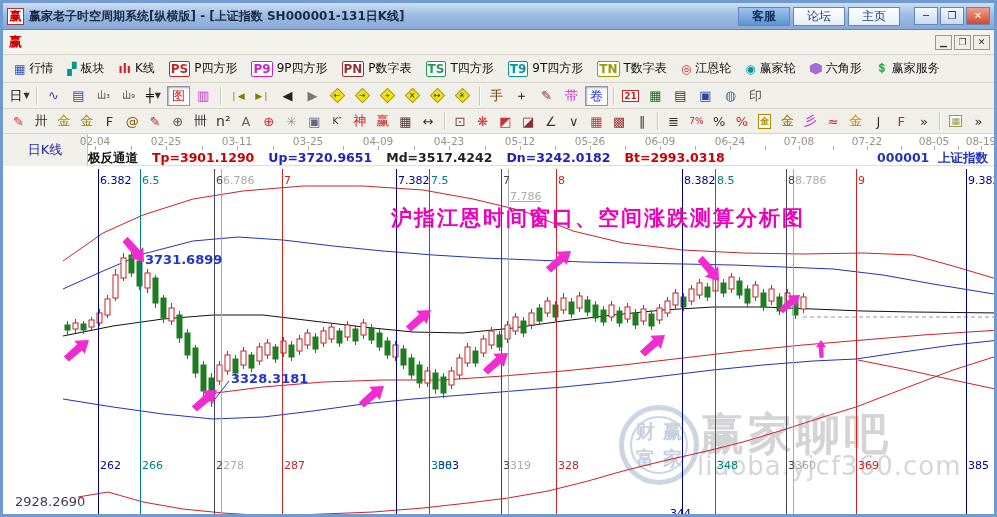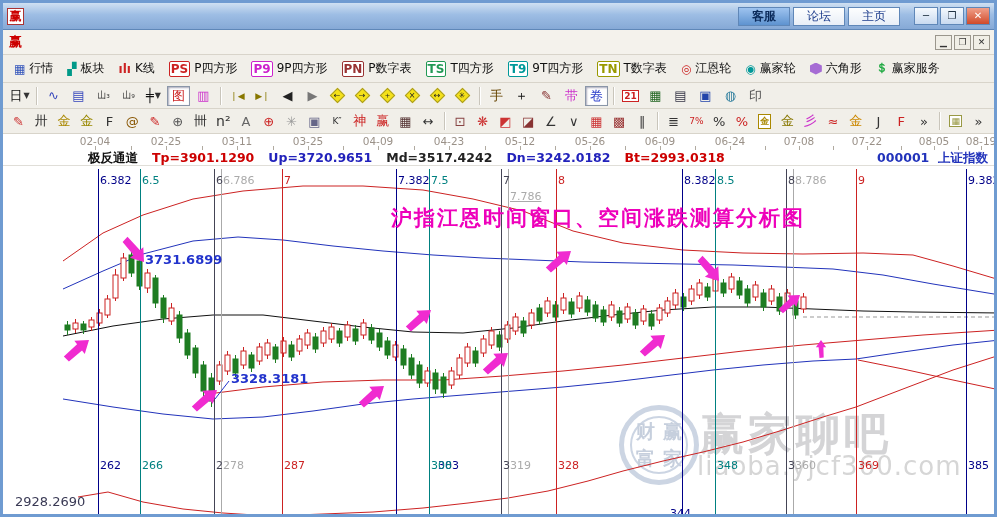--- a/index.html
+++ b/index.html
@@ -60,20 +60,21 @@
   .wm-logo{position:absolute;width:80px;height:80px;border:5px solid #ccd5e3;border-radius:50%;display:flex;align-items:center;justify-content:center;}
   .wm-logo .inner{width:58px;height:58px;border:2px solid #ccd5e3;border-radius:50%;display:grid;grid-template-columns:1fr 1fr;place-items:center;color:#c6cfdd;font-size:19px;font-weight:bold;line-height:1;}
 </style>
 </head>
 <body>
 
 <div class="win">
 
   <div class="titlebar">
     <div class="app-icon">赢</div>
+    <div class="title-text">赢家老子时空周期系统[纵横版] - [上证指数  SH000001-131日K线]</div>
     <div class="tb-btns">
         <div class="hdr-btn blue">客服</div>
         <div class="hdr-btn">论坛</div>
         <div class="hdr-btn">主页</div>
       </div>
     <div class="winctl">
         <div class="wbtn">─</div>
         <div class="wbtn">❐</div>
         <div class="wbtn close">✕</div>
       </div>
@@ -375,20 +376,21 @@
       <span class="tb-sep"></span>
       <span class="tbi bordered">
         <span class="g" style="color: rgb(153, 153, 68);">▦</span>
       </span>
       <span class="tbi">
         <span class="g" style="color: rgb(51, 51, 51);">»</span>
       </span>
     </div>
 
   <div class="chart-hdr">
+    <div class="period-cell">日K线</div>
     <div class="dates">
         <span class="date-lbl" style="left: 7px;">02-04</span>
         <span class="date-lbl" style="left: 78px;">02-25</span>
         <span class="date-lbl" style="left: 149px;">03-11</span>
         <span class="date-lbl" style="left: 220px;">03-25</span>
         <span class="date-lbl" style="left: 290px;">04-09</span>
         <span class="date-lbl" style="left: 361px;">04-23</span>
         <span class="date-lbl" style="left: 432px;">05-12</span>
         <span class="date-lbl" style="left: 502px;">05-26</span>
         <span class="date-lbl" style="left: 572px;">06-09</span>

